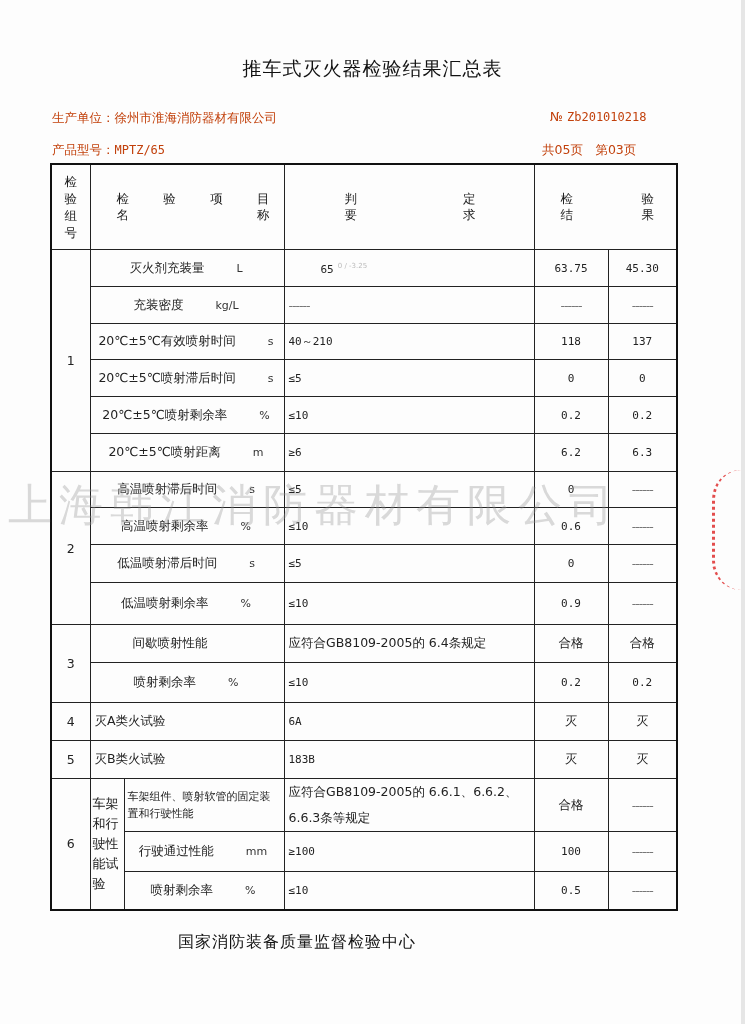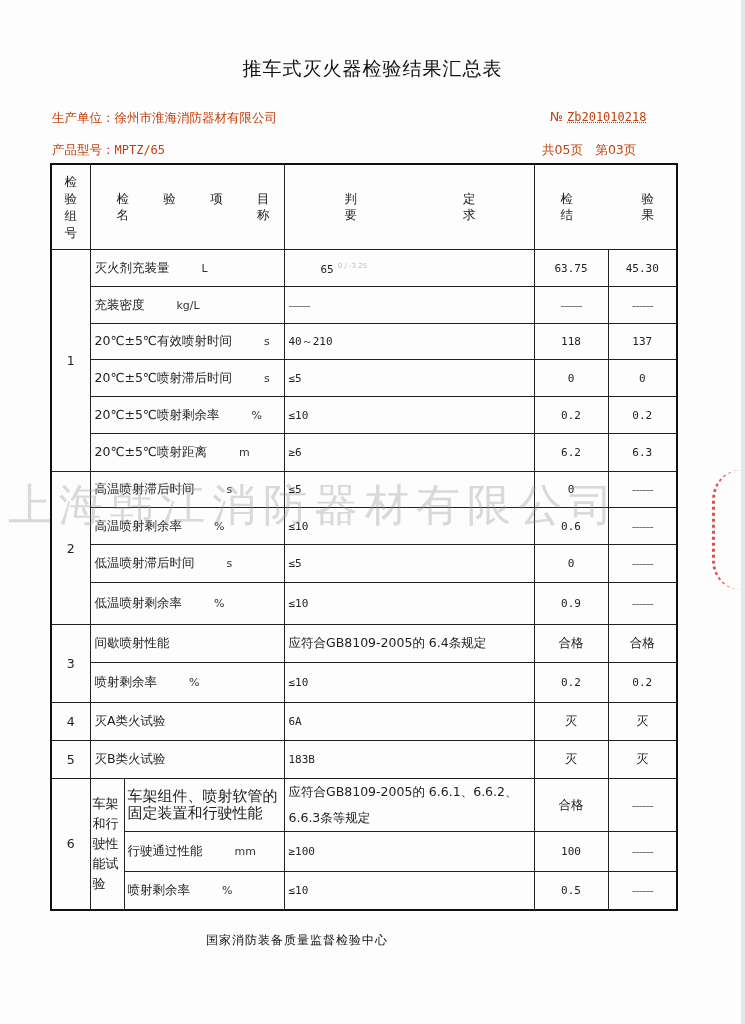--- a/index.html
+++ b/index.html
@@ -1,32 +1,32 @@
 <!DOCTYPE html>
 <html><head>
 <meta charset="utf-8">
 <style>
   html, body { margin:0; padding:0; }
   body { width:745px; height:1024px; background:#fdfdfd; position:relative; overflow:hidden;
          font-family:"DejaVu Sans","Liberation Sans",sans-serif; color:#222; }
   .title { position:absolute; top:56px; left:0; width:745px; text-align:center; font-size:19px; letter-spacing:1px; color:#111; }
   .meta { position:absolute; font-size:12.5px; color:#c2410c; }
   .meta .val { font-family:"DejaVu Sans Mono","Liberation Mono",monospace; font-size:12px; }
-  .no-val { text-decoration:underline; text-decoration-style:dotted; }
+  .no-val { text-decoration-style:dotted; }
   table { position:absolute; left:50px; top:163px; width:626px; border-collapse:collapse; border:2px solid #111; table-layout:fixed; }
   td { border:1px solid #222; font-size:12.5px; padding:0 4px; vertical-align:middle; box-sizing:border-box; }
   td.c { text-align:center; }
   .hdr td { height:52px; }
   .spread { display:flex; justify-content:space-between; line-height:16px; }
-  .item { display:flex; justify-content:flex-start; align-items:center;gap:32px; }
+  .item { display:flex; justify-content:center; align-items:center;gap:32px; }
   .unit { font-size:11px; color:#333; padding-right:2px; }
   .mono { font-family:"DejaVu Sans Mono","Liberation Mono",monospace; font-size:11px;margin-left:32px; }
   .dash { color:#777; letter-spacing:-1px; }
   .faint { color:#bbb; font-size:7px; vertical-align:super; }
-  .footer { position:absolute; top:932px; left:0; width:594px; text-align:center; font-size:12px; letter-spacing:1px; color:#111; }
+  .footer { position:absolute; top:932px; left:0; width:594px; text-align:center; font-size:16px; letter-spacing:1px; color:#111; }
   .watermark { position:absolute; top:476px; left:8px; width:740px; font-size:44px; color:rgba(150,150,150,0.35); letter-spacing:7px; pointer-events:none; white-space:nowrap; }
   .seal { position:absolute; left:712px; top:470px; width:26px; height:120px; border-left:3px dotted #d22; border-radius:40px 0 0 40px; opacity:0.8; }
   .edge { position:absolute; right:0; top:0; width:4px; height:1024px; background:#e6e6e6; }
 </style>
 </head>
 <body>
 
 <div class="edge"></div>
 
 <div class="title">推车式灭火器检验结果汇总表</div>
@@ -242,21 +242,21 @@
     <td class="c">5</td>
     <td colspan="2">灭B类火试验</td>
     <td class="mono">183B</td>
     <td class="c">灭</td>
     <td class="c">灭</td>
   </tr>
 
   <tr style="height:53px">
     <td class="c" rowspan="3">6</td>
     <td rowspan="3" style="padding:0 2px; font-size:13px; line-height:20px; word-break:break-all;margin-left:40px;">车架和行驶性能试验</td>
-    <td style="line-height:17px; font-size:15px; padding:0 3px;">车架组件、喷射软管的固定装置和行驶性能</td>
+    <td style="line-height:17px; font-size:11px; padding:0 3px;">车架组件、喷射软管的固定装置和行驶性能</td>
     <td style="line-height:26px;margin-top:11px;">应符合GB8109-2005的 6.6.1、6.6.2、6.6.3条等规定</td>
     <td class="c">合格</td>
     <td class="c dash">------</td>
   </tr>
   <tr style="height:40px">
     <td style="padding:0 3px;">
           <div class="item">
             <span>行驶通过性能</span>
             <span class="unit">mm</span>
           </div>

